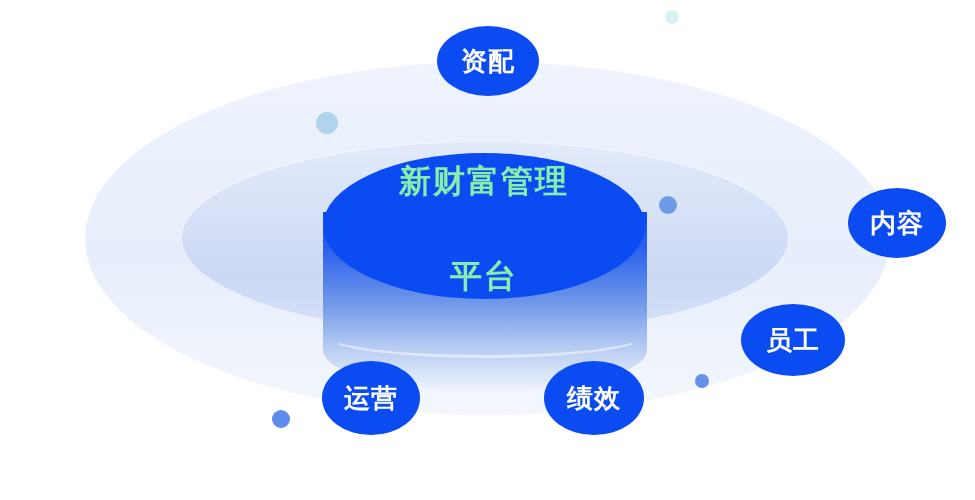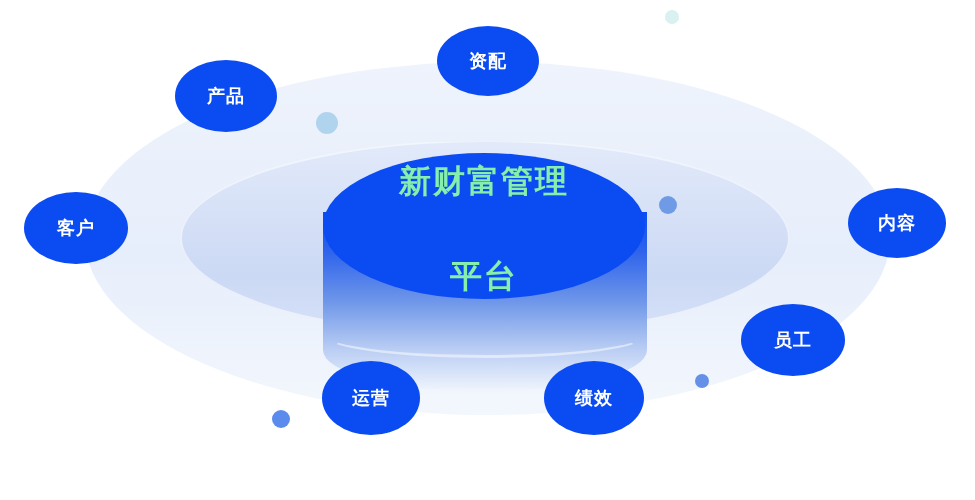--- a/index.html
+++ b/index.html
@@ -41,21 +41,21 @@
     position:absolute;left:323px;top:153px;width:322px;height:146px;border-radius:50%;
     background:var(--node-blue,#0b4bf2);z-index:6;
     display:flex;flex-direction:column;align-items:center;justify-content:space-between;
     color:#86efac;font-weight:bold;font-size:32px;line-height:45px;text-align:center;
     padding-top:6px;box-sizing:border-box;letter-spacing:2px;
   }
   
   .node{
     position:absolute;border-radius:50%;background:var(--node-blue,#0b4bf2);z-index:7;
     display:flex;align-items:center;justify-content:center;
-    color:#ffffff;font-weight:bold;font-size:18px;letter-spacing:1px;
+    color:#ffffff;font-weight:bold;font-size:26px;letter-spacing:1px;
   }
   .n0{left:437px;top:26px;width:102px;height:70px;}
   .n1{left:175px;top:60px;width:102px;height:72px;}
   .n2{left:694px;top:61px;width:100px;height:72px;}
   .n3{left:24px;top:192px;width:104px;height:72px;}
   .n4{left:848px;top:188px;width:98px;height:70px;}
   .n5{left:129px;top:305px;width:104px;height:74px;}
   .n6{left:741px;top:304px;width:104px;height:72px;}
   .n7{left:322px;top:361px;width:98px;height:74px;text-align:right;}
   .n8{left:544px;top:361px;width:100px;height:74px;font-family:Liberation Serif, serif;}
@@ -78,26 +78,20 @@
   <div class="cylinder-bottom-arc"></div>
 
   <div class="center-ellipse">
     <div>新财富管理</div>
     <div>平台</div>
   </div>
 
   <div class="node n0">
     <span>资配</span>
   </div>
-  <div class="node n1">
-    <span>产品</span>
-  </div>
-  <div class="node n3">
-    <span>客户</span>
-  </div>
   <div class="node n4">
     <span>内容</span>
   </div>
   <div class="node n6">
     <span>员工</span>
   </div>
   <div class="node n7">
     <span>运营</span>
   </div>
   <div class="node n8">

